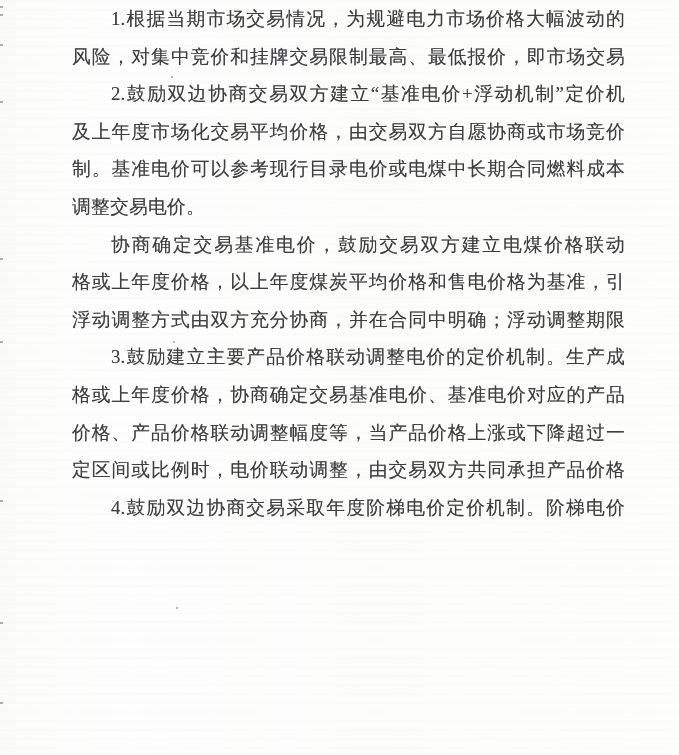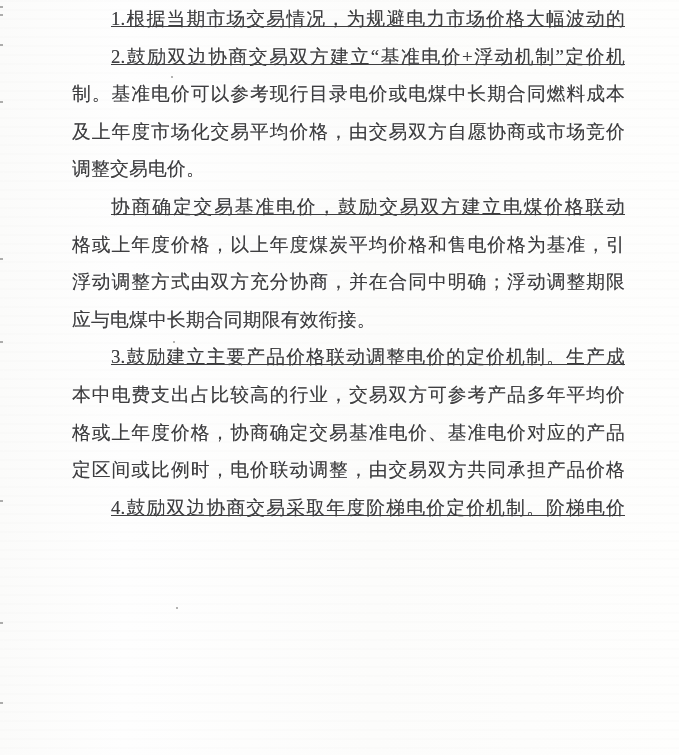--- a/index.html
+++ b/index.html
@@ -25,21 +25,21 @@
   }
   .line {
     font-size: 18.8px;
     height: 37.6px;
     line-height: 37.6px;
     color: #3e3e40;
     letter-spacing: 0.2px;
     text-shadow: 0 0 0.6px rgba(70,70,72,0.55);
   }
   .j { text-align: justify; text-align-last: justify; }
-  .ind { text-indent: 39px; text-decoration: underline; }
+  .ind { text-indent: 39px; }
   .speck {
     position: absolute;
     background: #9a9a98;
     border-radius: 50%;
     width: 2px; height: 2px;
   }
   .edge-mark {
     position: absolute;
     left: 0;
     width: 3px; height: 2px;
@@ -47,31 +47,31 @@
     opacity: 0.55;
   }
 </style>
 </head>
 <body>
 
 <div class="page">
 
   <div class="textblock">
     <div class="line j ind">1.根据当期市场交易情况，为规避电力市场价格大幅波动的</div>
+    <div class="line j">风险，对集中竞价和挂牌交易限制最高、最低报价，即市场交易</div>
     <div class="line j ind">2.鼓励双边协商交易双方建立“基准电价+浮动机制”定价机</div>
+    <div class="line j">及上年度市场化交易平均价格，由交易双方自愿协商或市场竞价</div>
     <div class="line j">制。基准电价可以参考现行目录电价或电煤中长期合同燃料成本</div>
-    <div class="line j">及上年度市场化交易平均价格，由交易双方自愿协商或市场竞价</div>
     <div class="line">调整交易电价。</div>
     <div class="line j ind">协商确定交易基准电价，鼓励交易双方建立电煤价格联动</div>
     <div class="line j">格或上年度价格，以上年度煤炭平均价格和售电价格为基准，引</div>
     <div class="line j">浮动调整方式由双方充分协商，并在合同中明确；浮动调整期限</div>
-    <div class="line">应与电煤中长期合同期限有效衔接。</div>
     <div class="line j ind">3.鼓励建立主要产品价格联动调整电价的定价机制。生产成</div>
-    <div class="line j">本中电费支出占比较高的行业，交易双方可参考产品多年平均价</div>
     <div class="line j">格或上年度价格，协商确定交易基准电价、基准电价对应的产品</div>
+    <div class="line j">价格、产品价格联动调整幅度等，当产品价格上涨或下降超过一</div>
     <div class="line j">定区间或比例时，电价联动调整，由交易双方共同承担产品价格</div>
     <div class="line j ind">4.鼓励双边协商交易采取年度阶梯电价定价机制。阶梯电价</div>
   </div>
 
   <div class="speck" style="left:171px; top:76px;"></div>
   <div class="speck" style="left:173px; top:341px;"></div>
   <div class="speck" style="left:176px; top:607px;"></div>
   <div class="edge-mark" style="top:6px;"></div>
   <div class="edge-mark" style="top:14px;"></div>
   <div class="edge-mark" style="top:44px;"></div>

